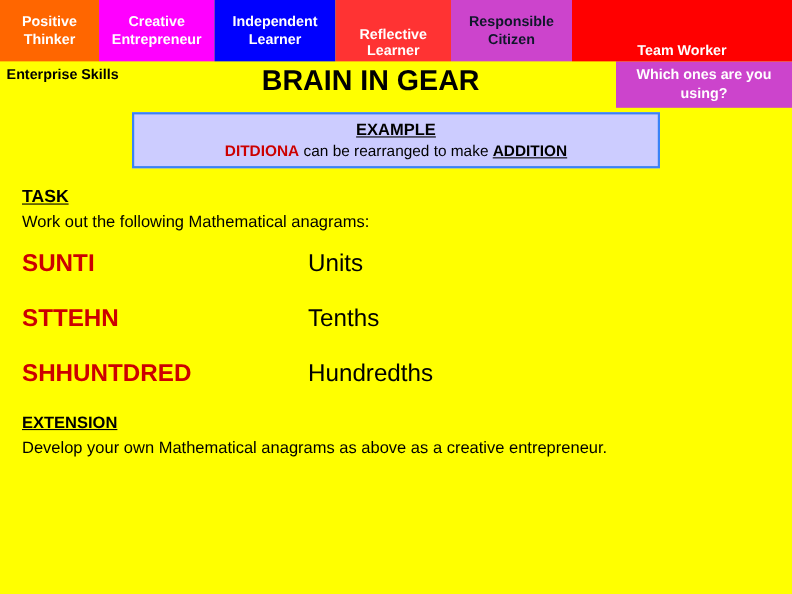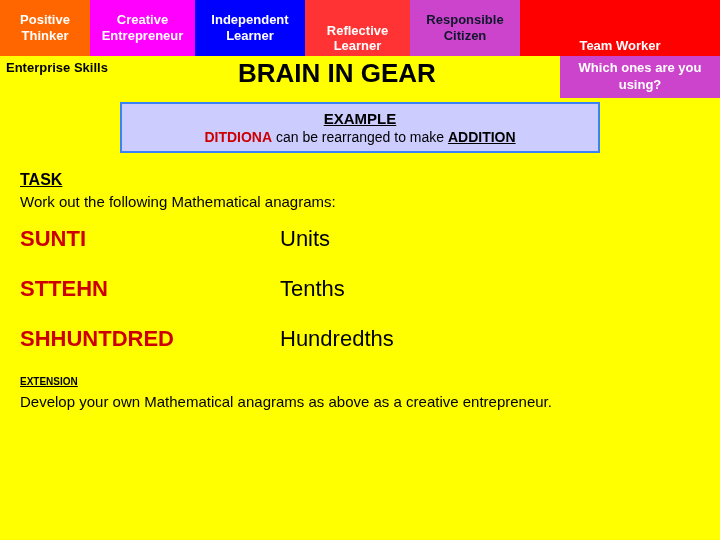--- a/index.html
+++ b/index.html
@@ -175,21 +175,21 @@
       font-size: 22px;
       color: black;
     }
 
     
     .extension-section {
       margin-top: 8px;
     }
 
     .extension-title {
-      font-size: 10px;
+      font-size: 15px;
       font-weight: bold;
       text-decoration: underline;
       color: black;
       margin-bottom: 4px;
     }
 
     .extension-text {
       font-size: 15px;
       color: black;
       line-height: 1.4;

